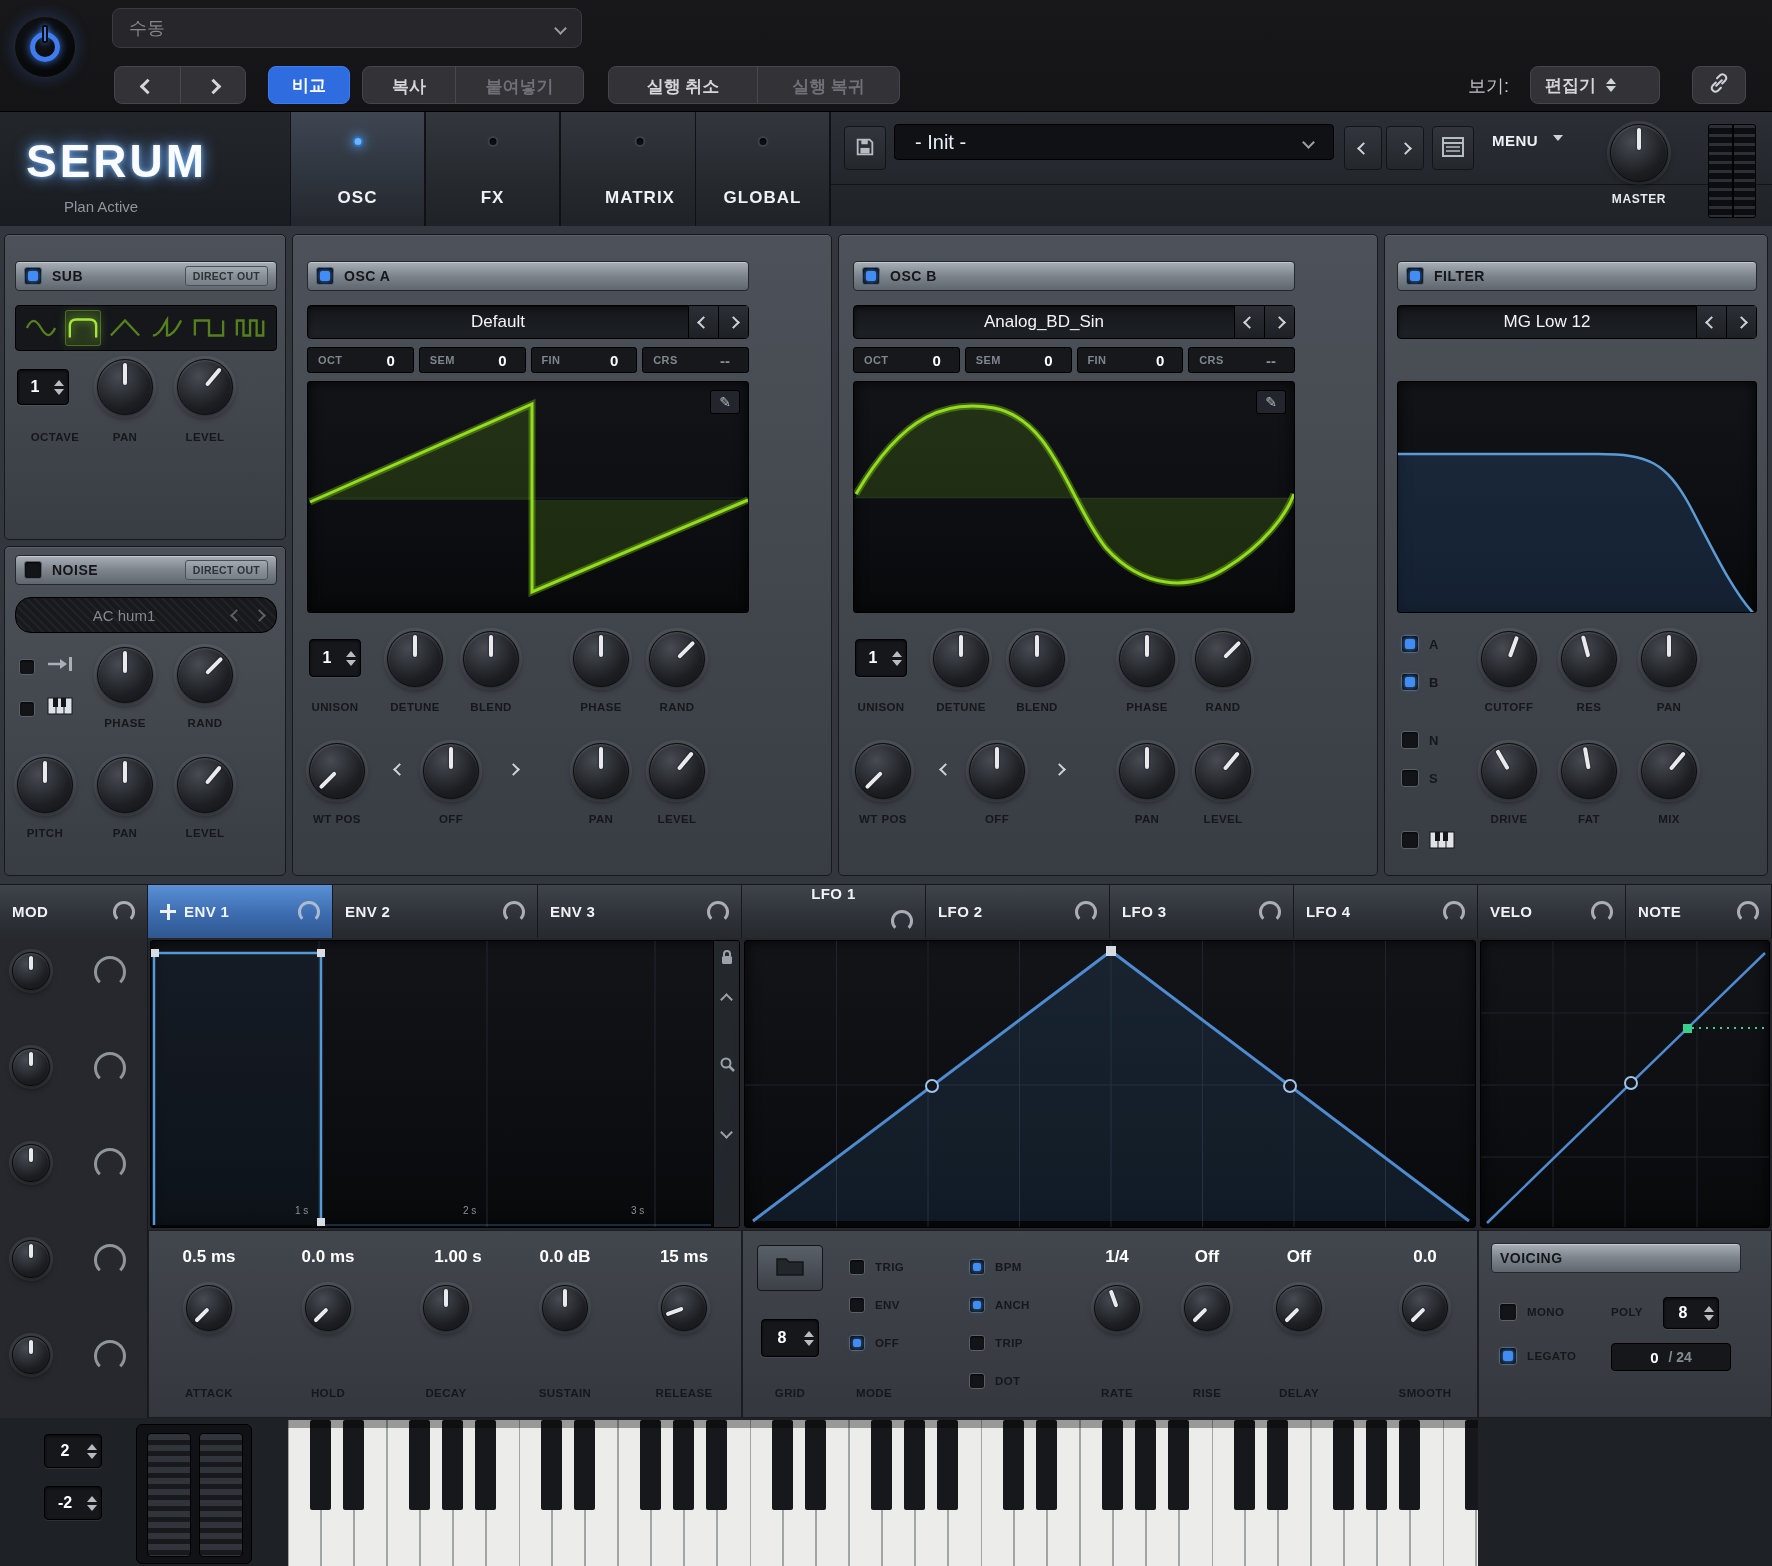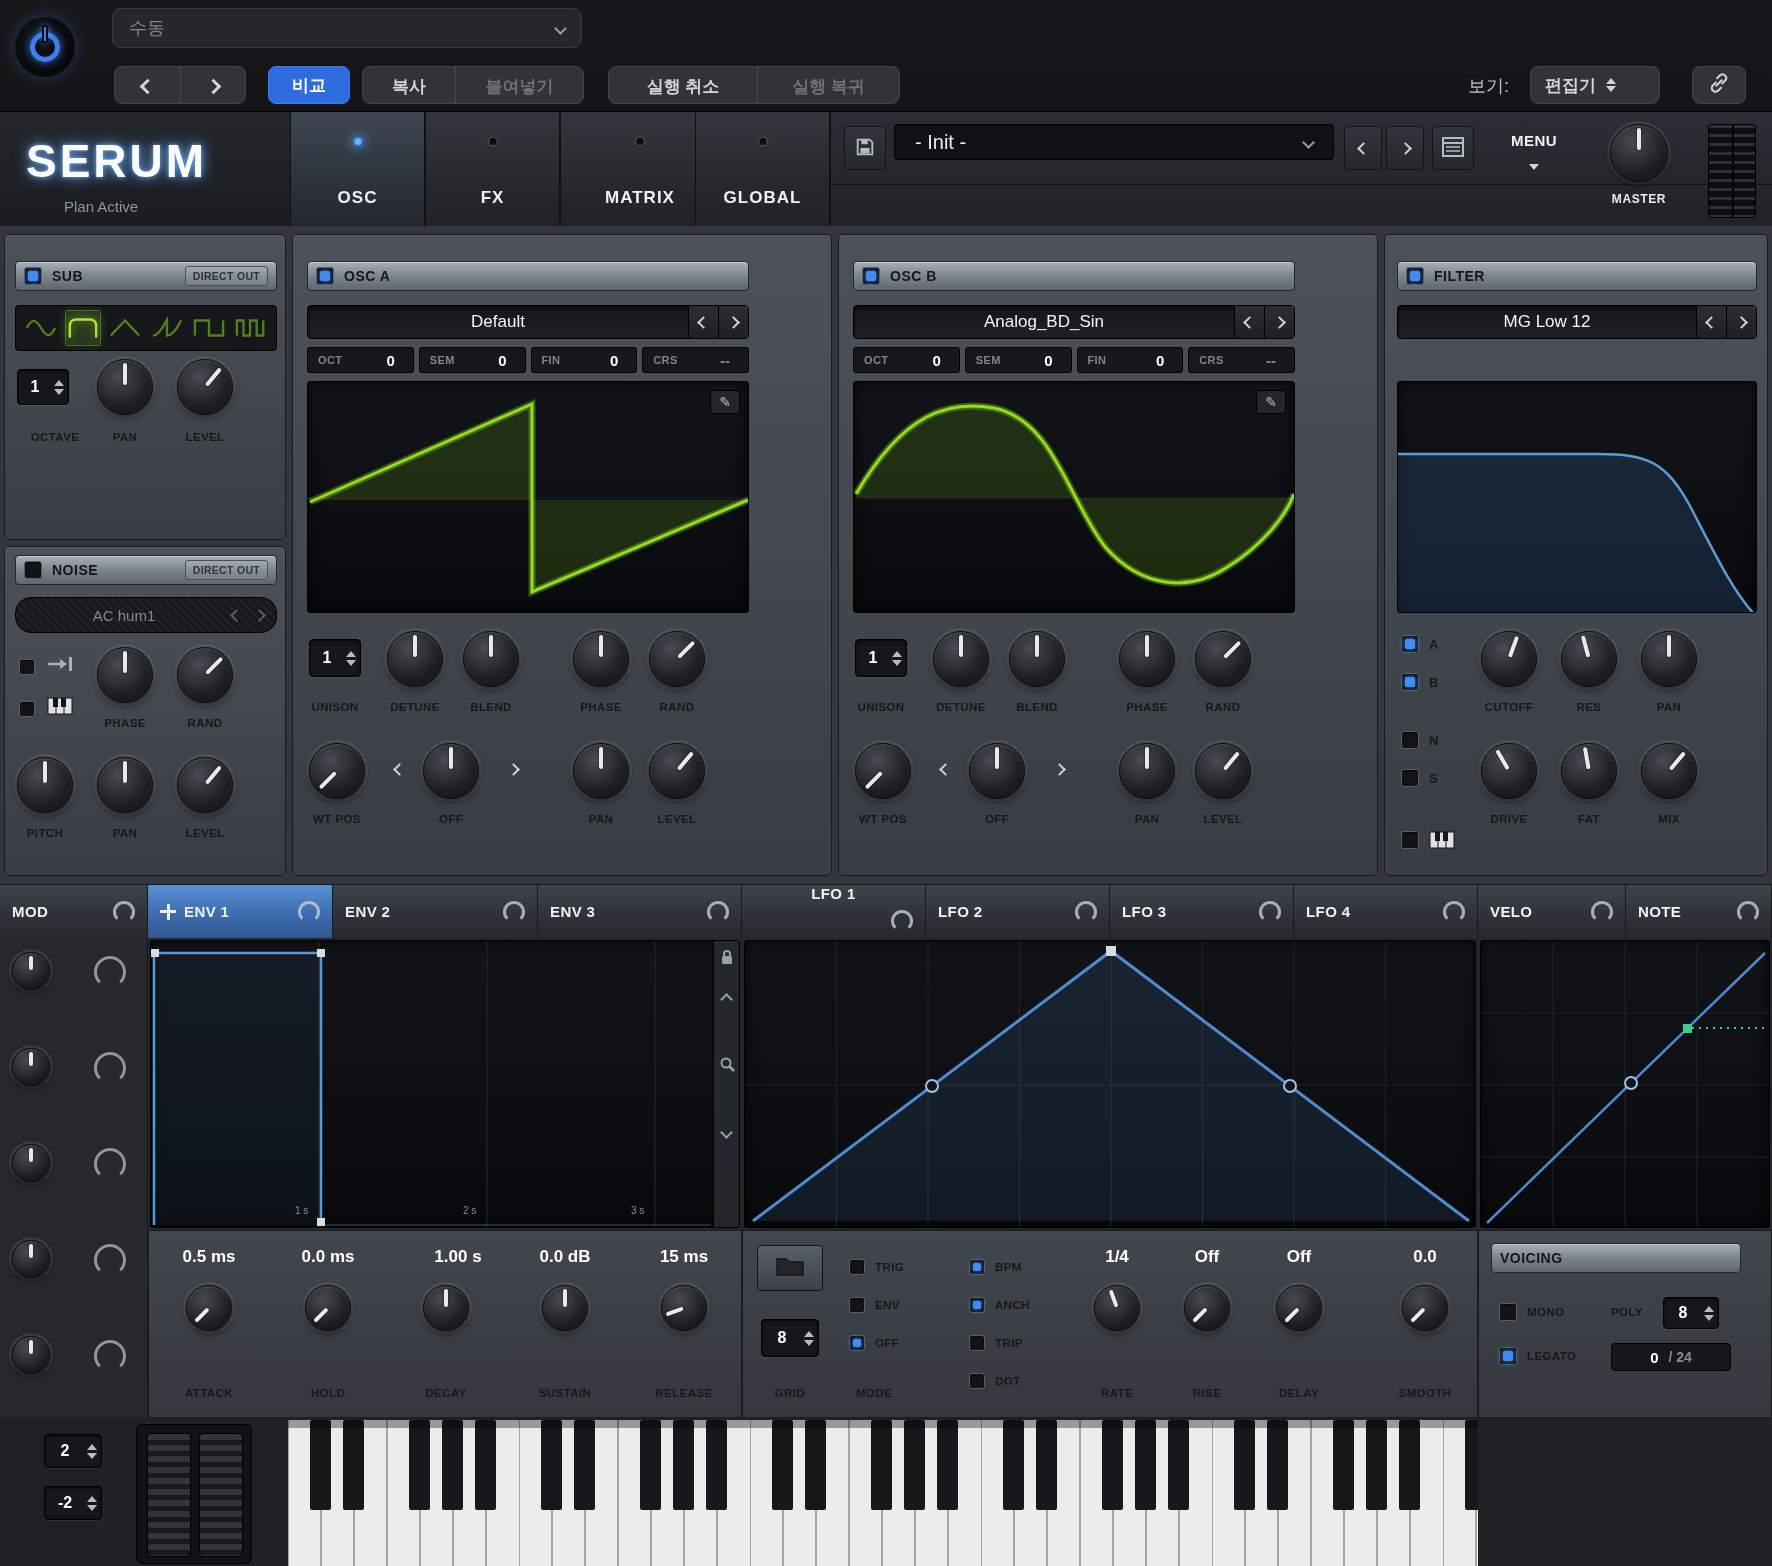--- a/index.html
+++ b/index.html
@@ -56,21 +56,21 @@
   .stl { position:absolute; left:0; right:0; top:76px; text-align:center; color:#eef1f5;
          font-weight:bold; font-size:17px; letter-spacing:1px; }
   .hdr-right { position:absolute; left:830px; top:112px; width:942px; height:114px;
                background:linear-gradient(180deg,#2b2f35,#1f2227); border-left:1px solid #0f1114; }
   .hdr-right::after { content:""; position:absolute; left:0; right:0; top:72px; height:1px; background:#121418; }
   .iconbtn { position:absolute; display:flex; align-items:center; justify-content:center;
              background:linear-gradient(180deg,#32363c,#24272c); border:1px solid #121418;
              border-radius:4px; cursor:pointer; color:#cdd2d8; }
   .preset { position:absolute; background:#0f1115; border:1px solid #000; border-radius:4px;
             color:#e8f0f8; font-size:20px; display:flex; align-items:center; padding:0 20px; cursor:pointer; }
-  .menu { position:absolute; display:flex; flex-direction:column; align-items:center; gap:15px;
+  .menu { position:absolute; display:flex; flex-direction:row; align-items:center; gap:15px;
           color:#eef1f5; font-weight:bold; font-size:15px; letter-spacing:.5px; cursor:pointer; }
   .meter { position:absolute; background:#0b0d10; border:1px solid #000; border-radius:3px;
            background-image:repeating-linear-gradient(180deg,#2b3036 0 3px, transparent 3px 9px); }
   .meter::after { content:""; position:absolute; left:50%; top:0; bottom:0; width:2px; background:#000; }
   .wlab { position:absolute; color:#e8eaee; font-size:12px; font-weight:bold; text-align:center; letter-spacing:.6px; }
 
   
   .mainbg { position:absolute; left:0; top:226px; width:1772px; height:658px; background:#33363c; }
   .pnl { position:absolute; background:linear-gradient(180deg,#4d525a 0%,#42464d 55%,#383c43 100%);
          border:1px solid #17191c; border-radius:5px; box-shadow:inset 0 1px 0 rgba(255,255,255,.08); }

